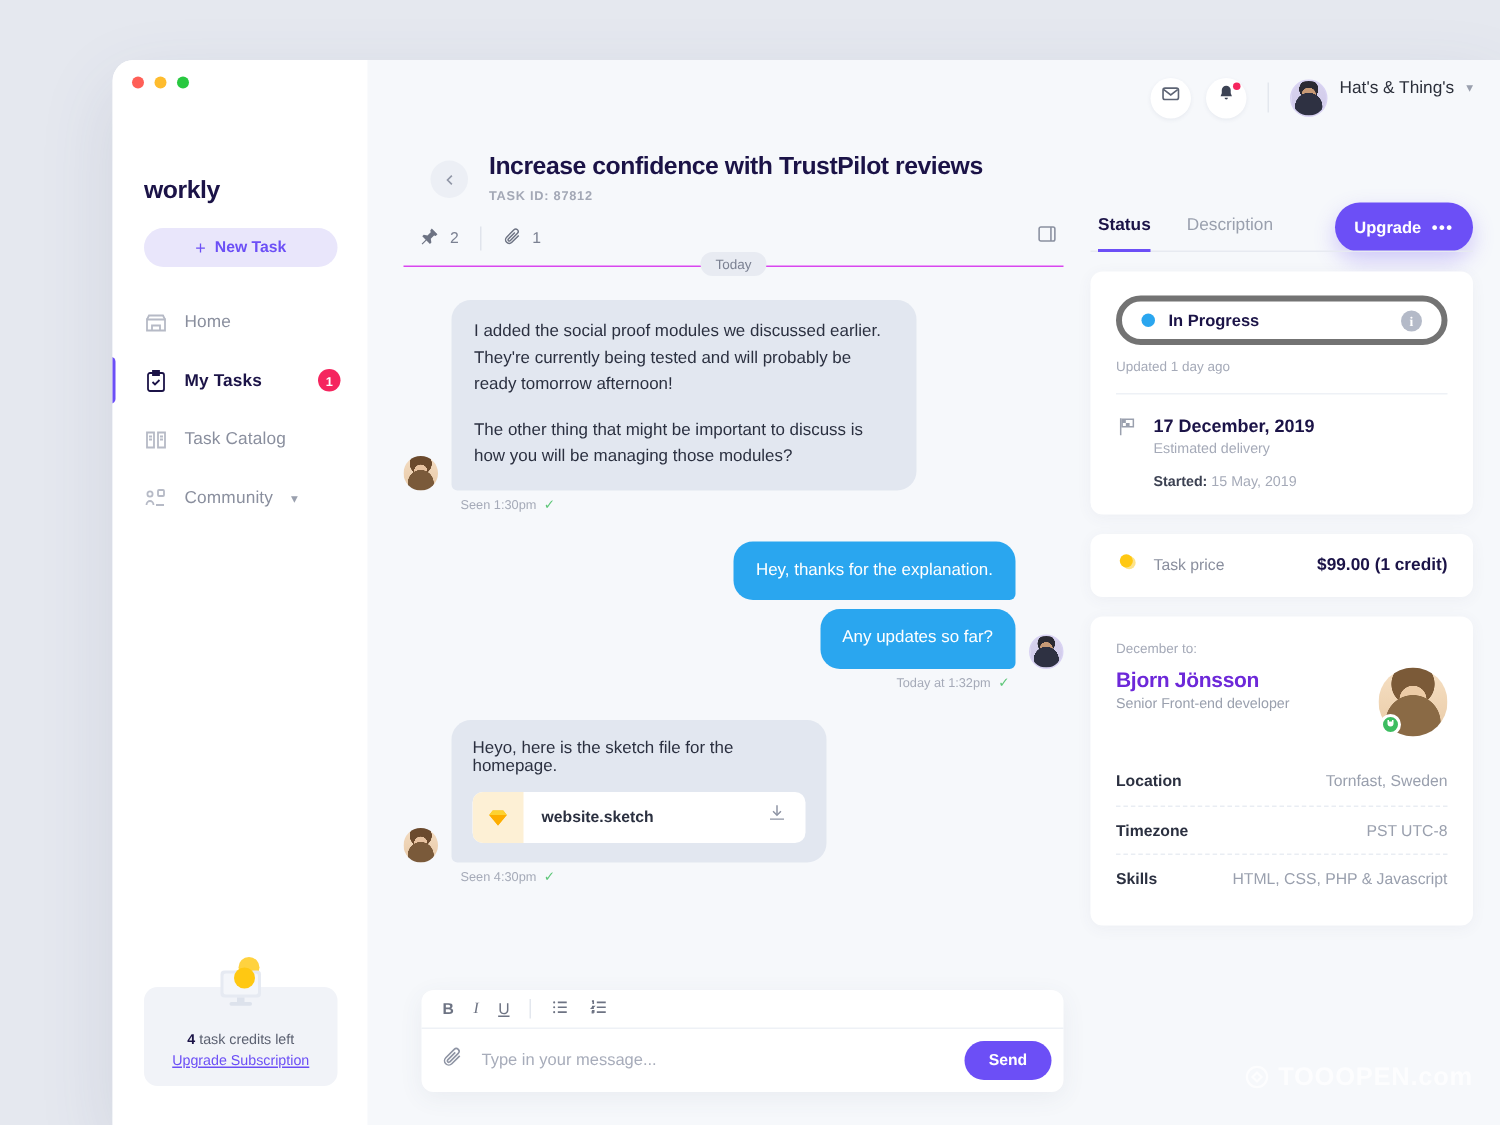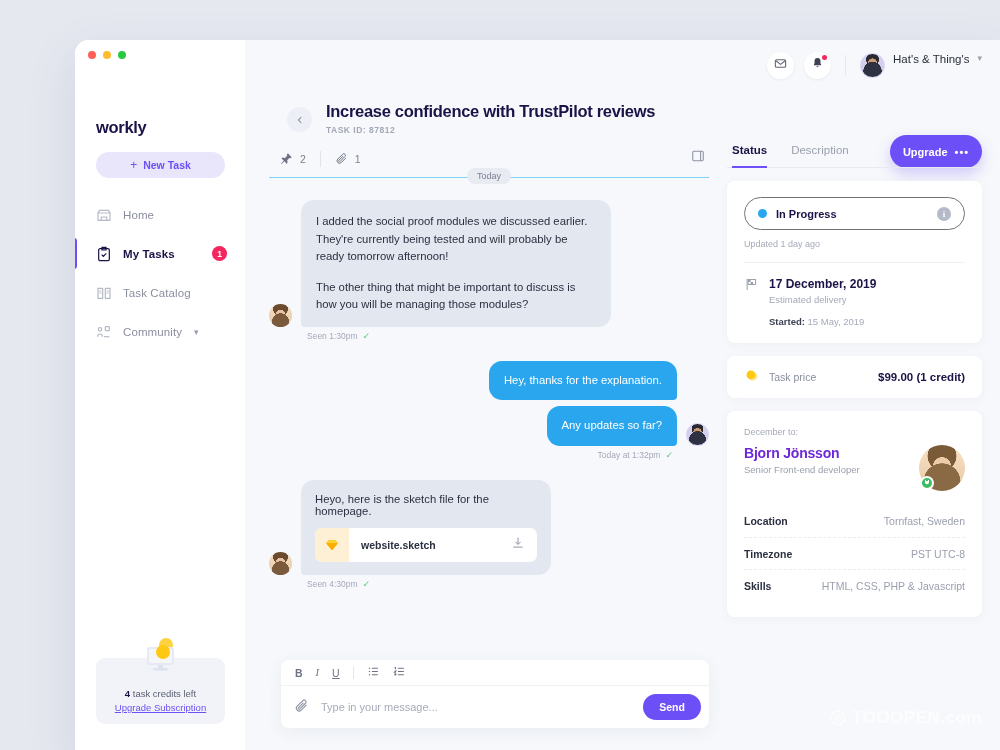--- a/index.html
+++ b/index.html
@@ -156,21 +156,21 @@
   .chat { width: 470px; flex: none; padding-left: 18px; position: relative; }
 
   .chatmeta {
     display: flex; align-items: center; gap: 0;
     padding: 16px 6px 10px 17px; position: relative;
   }
   .metaitem { display: flex; align-items: center; gap: 7px; color: #7b8192; font-size: 10.5px; }
   .metasep { width: 1px; height: 16px; background: #e0e4ec; margin: 0 14px; }
   .panelicon { position: absolute; right: 10px; top: 14px; cursor: pointer; }
 
-  .divider { position: relative; height: 1px; background: #7dd3fc; margin: 0 6px 0 6px; }
+  .divider { position: relative; height: 1px; background: #d946ef; margin: 0 6px 0 6px; }
   .divider .pill {
     position: absolute; left: 50%; top: -9px; transform: translateX(-50%);
     background: #e8ebf2; color: #7b8192; font-size: 9px;
     padding: 3px 10px; border-radius: 9px; font-weight: 500;
   }
 
   .msgs { padding: 22px 6px 0 6px; }
   .row { display: flex; align-items: flex-end; gap: 9px; margin-bottom: 4px; }
   .row.out { justify-content: flex-end; }
   .av-sm { width: 23px; height: 23px; flex: none; }
@@ -241,21 +241,21 @@
   .tab {
     padding-bottom: 10px; font-size: 11.5px; color: #9aa0ae; cursor: pointer;
     border-bottom: 2.5px solid transparent; margin-bottom: -1px;
   }
   .tab.active { color: #1b1347; font-weight: 600; border-bottom-color: #6c4ff6; }
 
   .card { background: #fff; border-radius: 8px; margin-top: 13px; box-shadow: 0 2px 10px rgba(70,80,120,.05); }
   .card.p { padding: 16px 17px; }
 
   .statuspill {
-    height: 33px; border: 1px solid #737373; border-radius: 17px;
+    height: 33px; border: 4px solid #737373; border-radius: 17px;
     display: flex; align-items: center; padding: 0 13px; gap: 9px; cursor: pointer;
   }
   .bluedot { width: 9px; height: 9px; border-radius: 50%; background: #2aa6ef; flex: none; }
   .statuspill .st { font-size: 11px; font-weight: 700; color: #1b1347; flex: 1; }
   .infoi {
     width: 14px; height: 14px; border-radius: 50%; background: #b4bac8; color: #fff;
     font-size: 9px; font-weight: 700; display: flex; align-items: center; justify-content: center;
     font-family: "Liberation Serif", serif;
   }
   .updated { font-size: 9px; color: #a5aab8; margin-top: 9px; }

